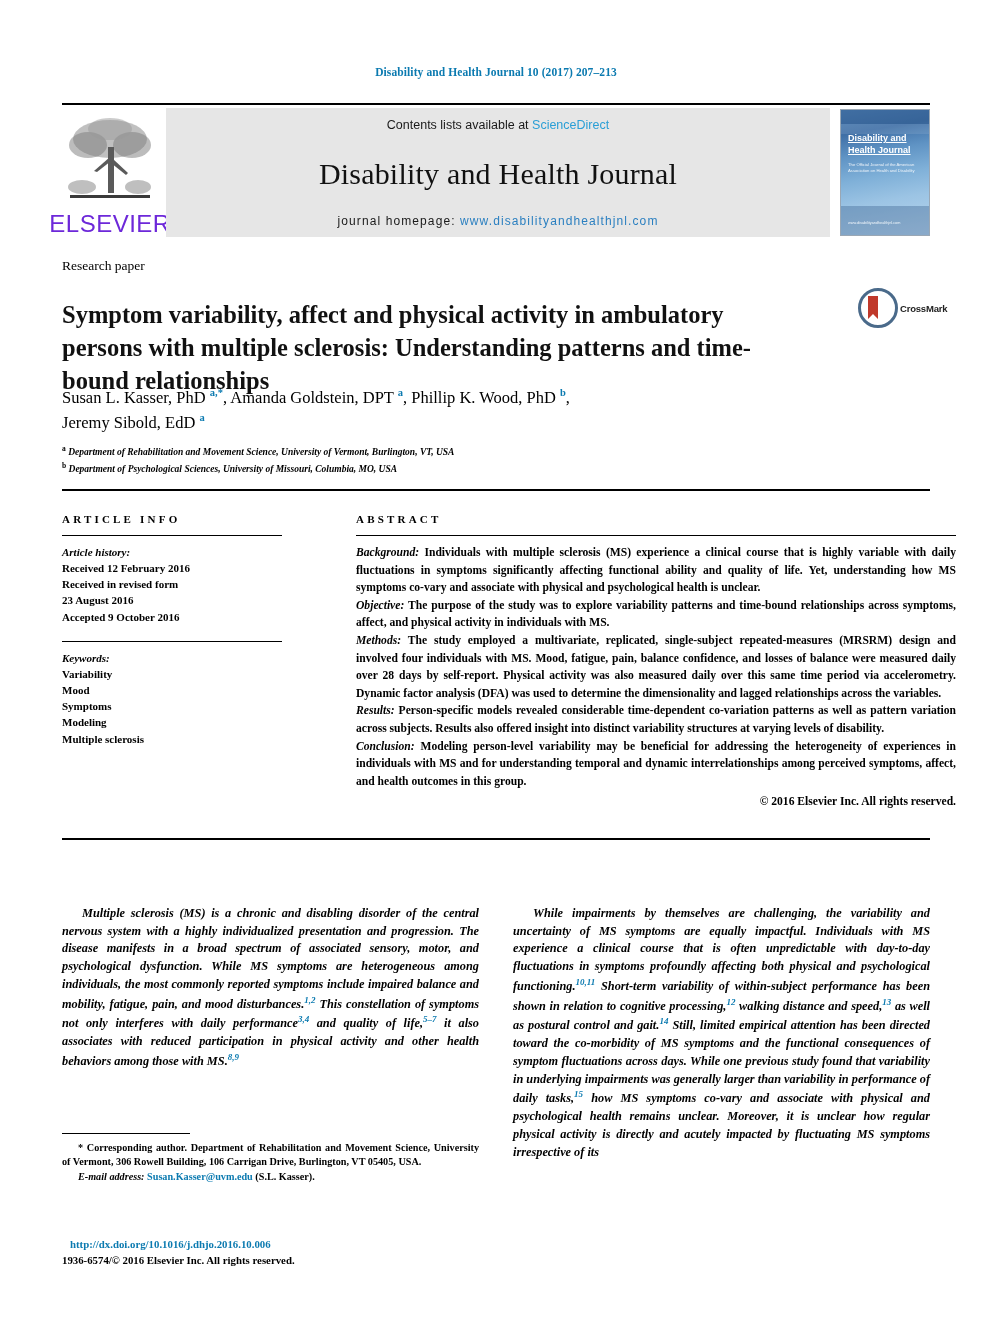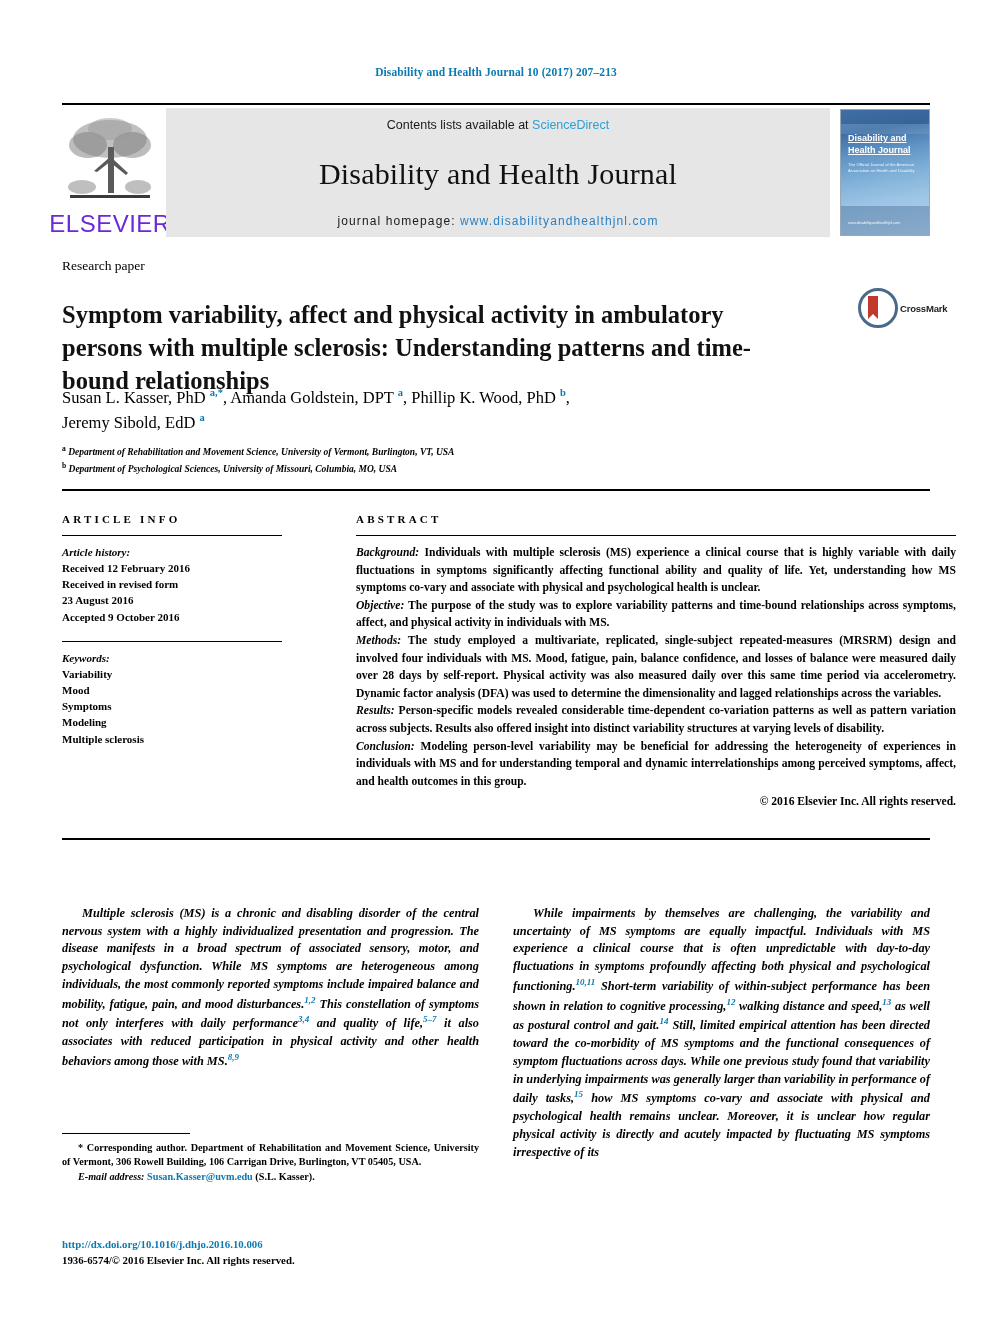--- a/index.html
+++ b/index.html
@@ -320,21 +320,21 @@
   .doi-block {
     position: absolute;
     top: 1237px;
     left: 62px;
     width: 440px;
     font-size: 10.8px;
     line-height: 1.45;
     font-family: "Liberation Serif", serif;
     font-weight: bold;
   }
-  .doi-block .doi { color: #0b7ab0; }
+  .doi-block .doi { color: #0b7ab0; margin-left: 8px; }
 </style>
 </head>
 <body>
 
 <div class="page">
 
   <div class="running-head">Disability and Health Journal 10 (2017) 207–213</div>
 
   <div class="masthead">
     <div class="masthead-inner">

